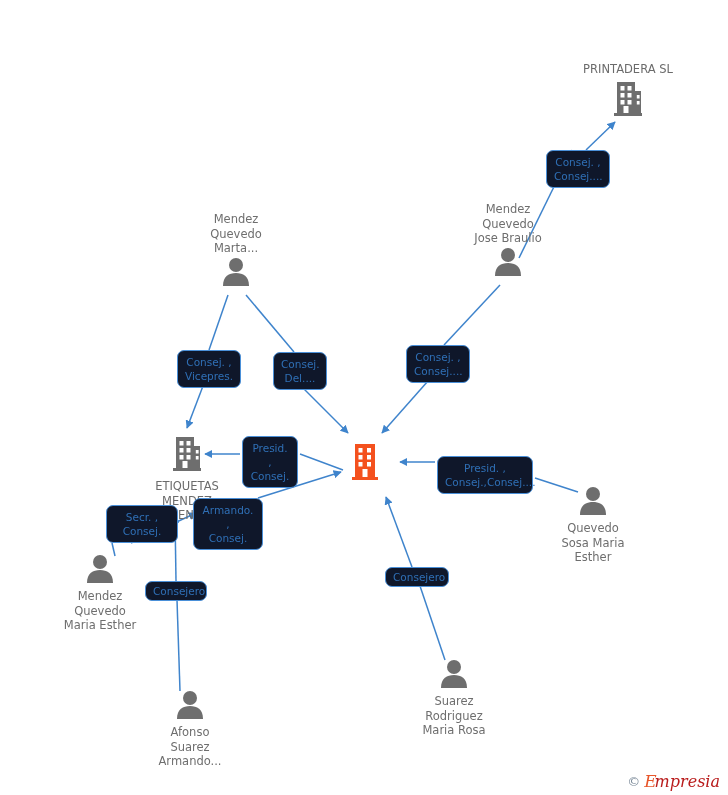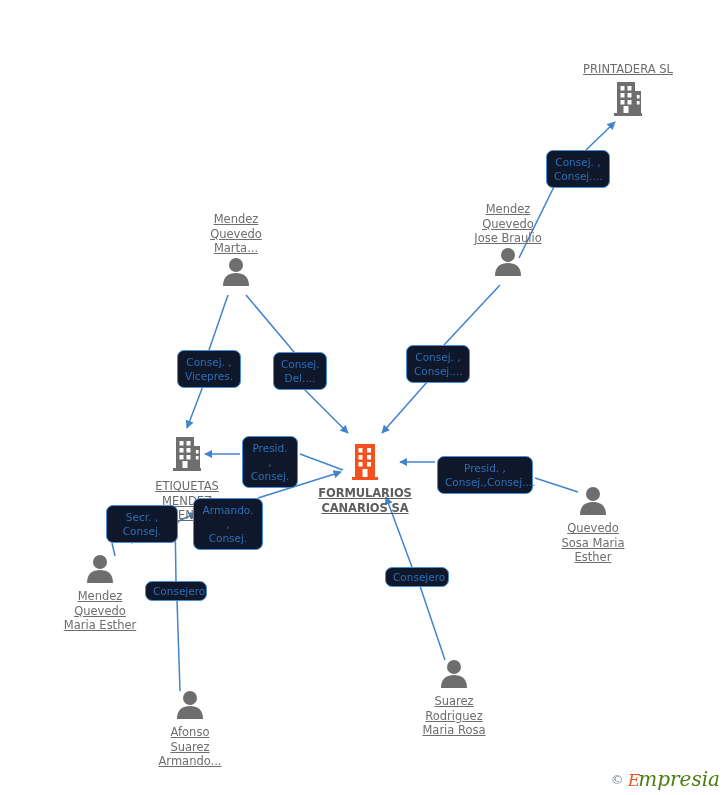--- a/index.html
+++ b/index.html
@@ -39,21 +39,20 @@
     margin: 0 auto;
   }
   .node .caption {
     display: block;
     margin-top: 2px;
     font-size: 11.5px;
     line-height: 14.5px;
     color: #6e6e6e;
     font-family: "DejaVu Sans", sans-serif;
     white-space: pre-line;
-    text-decoration: underline;
   }
   .node.company .caption {
     color: #6b6b6b;
   }
   .node.focus .caption {
     font-weight: bold;
     color: #5d5d5d;
     font-size: 11.5px;
     letter-spacing: -0.1px;
   }
@@ -97,23 +96,23 @@
     color: #7b8a99;
     font-family: "DejaVu Sans", sans-serif;
   }
   #watermark .wm-e {
     color: #e8562a;
     font-style: italic;
     font-size: 17px;
     font-family: "DejaVu Serif", serif;
   }
   #watermark .wm-rest {
-    color: #4d7c0f;
+    color: #b91c1c;
     font-style: italic;
-    font-size: 20px;
+    font-size: 16px;
     margin-left: -2px;
     font-family: "DejaVu Serif", serif;
   }
 </style>
 </head>
 <body>
 
 <div id="canvas">
 
   <svg id="edges" viewBox="0 0 728 795" xmlns="http://www.w3.org/2000/svg">
@@ -228,22 +227,20 @@
         <rect x="2" y="35" width="26" height="3" fill="#f4511e"></rect>
         <rect x="8.5" y="6" width="4" height="4.5" fill="#ffffff"></rect>
         <rect x="17" y="6" width="4" height="4.5" fill="#ffffff"></rect>
         <rect x="8.5" y="13" width="4" height="4.5" fill="#ffffff"></rect>
         <rect x="17" y="13" width="4" height="4.5" fill="#ffffff"></rect>
         <rect x="8.5" y="20" width="4" height="4.5" fill="#ffffff"></rect>
         <rect x="17" y="20" width="4" height="4.5" fill="#ffffff"></rect>
         <rect x="12.5" y="27" width="5" height="8" fill="#ffffff"></rect>
       </svg>
     </span>
-    <span class="caption">FORMULARIOS
-CANARIOS SA</span>
   </div>
 
   <div class="node person" style="left:593px; top:485px;">
     <span class="glyph">
       <svg width="30" height="30" viewBox="0 0 30 30" xmlns="http://www.w3.org/2000/svg">
         <circle cx="15" cy="9" r="7" fill="#6e6e6e"></circle>
         <path d="M 2 30 C 2 20 8 17 15 17 C 22 17 28 20 28 30 Z" fill="#6e6e6e"></path>
       </svg>
     </span>
     <span class="caption">Quevedo

